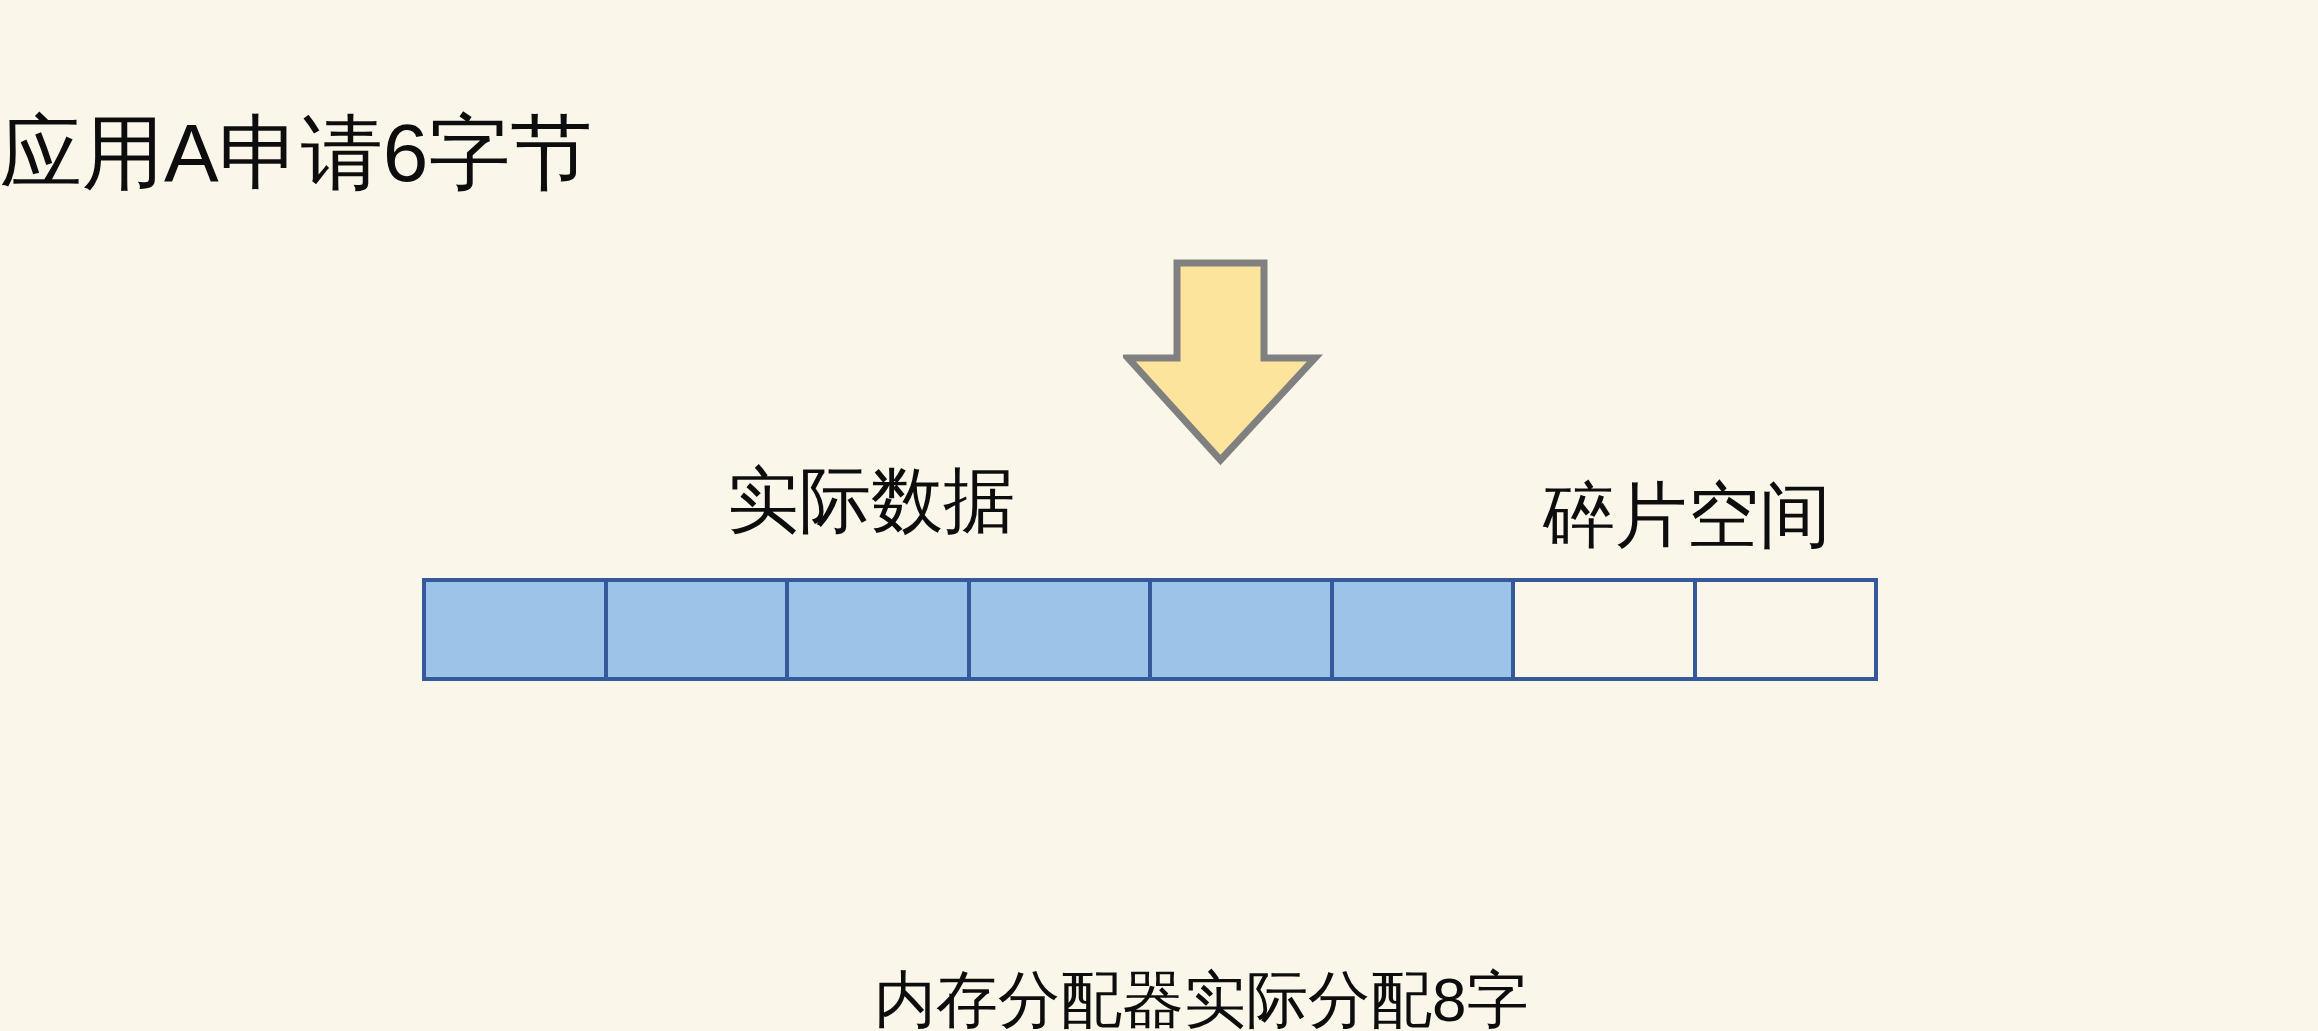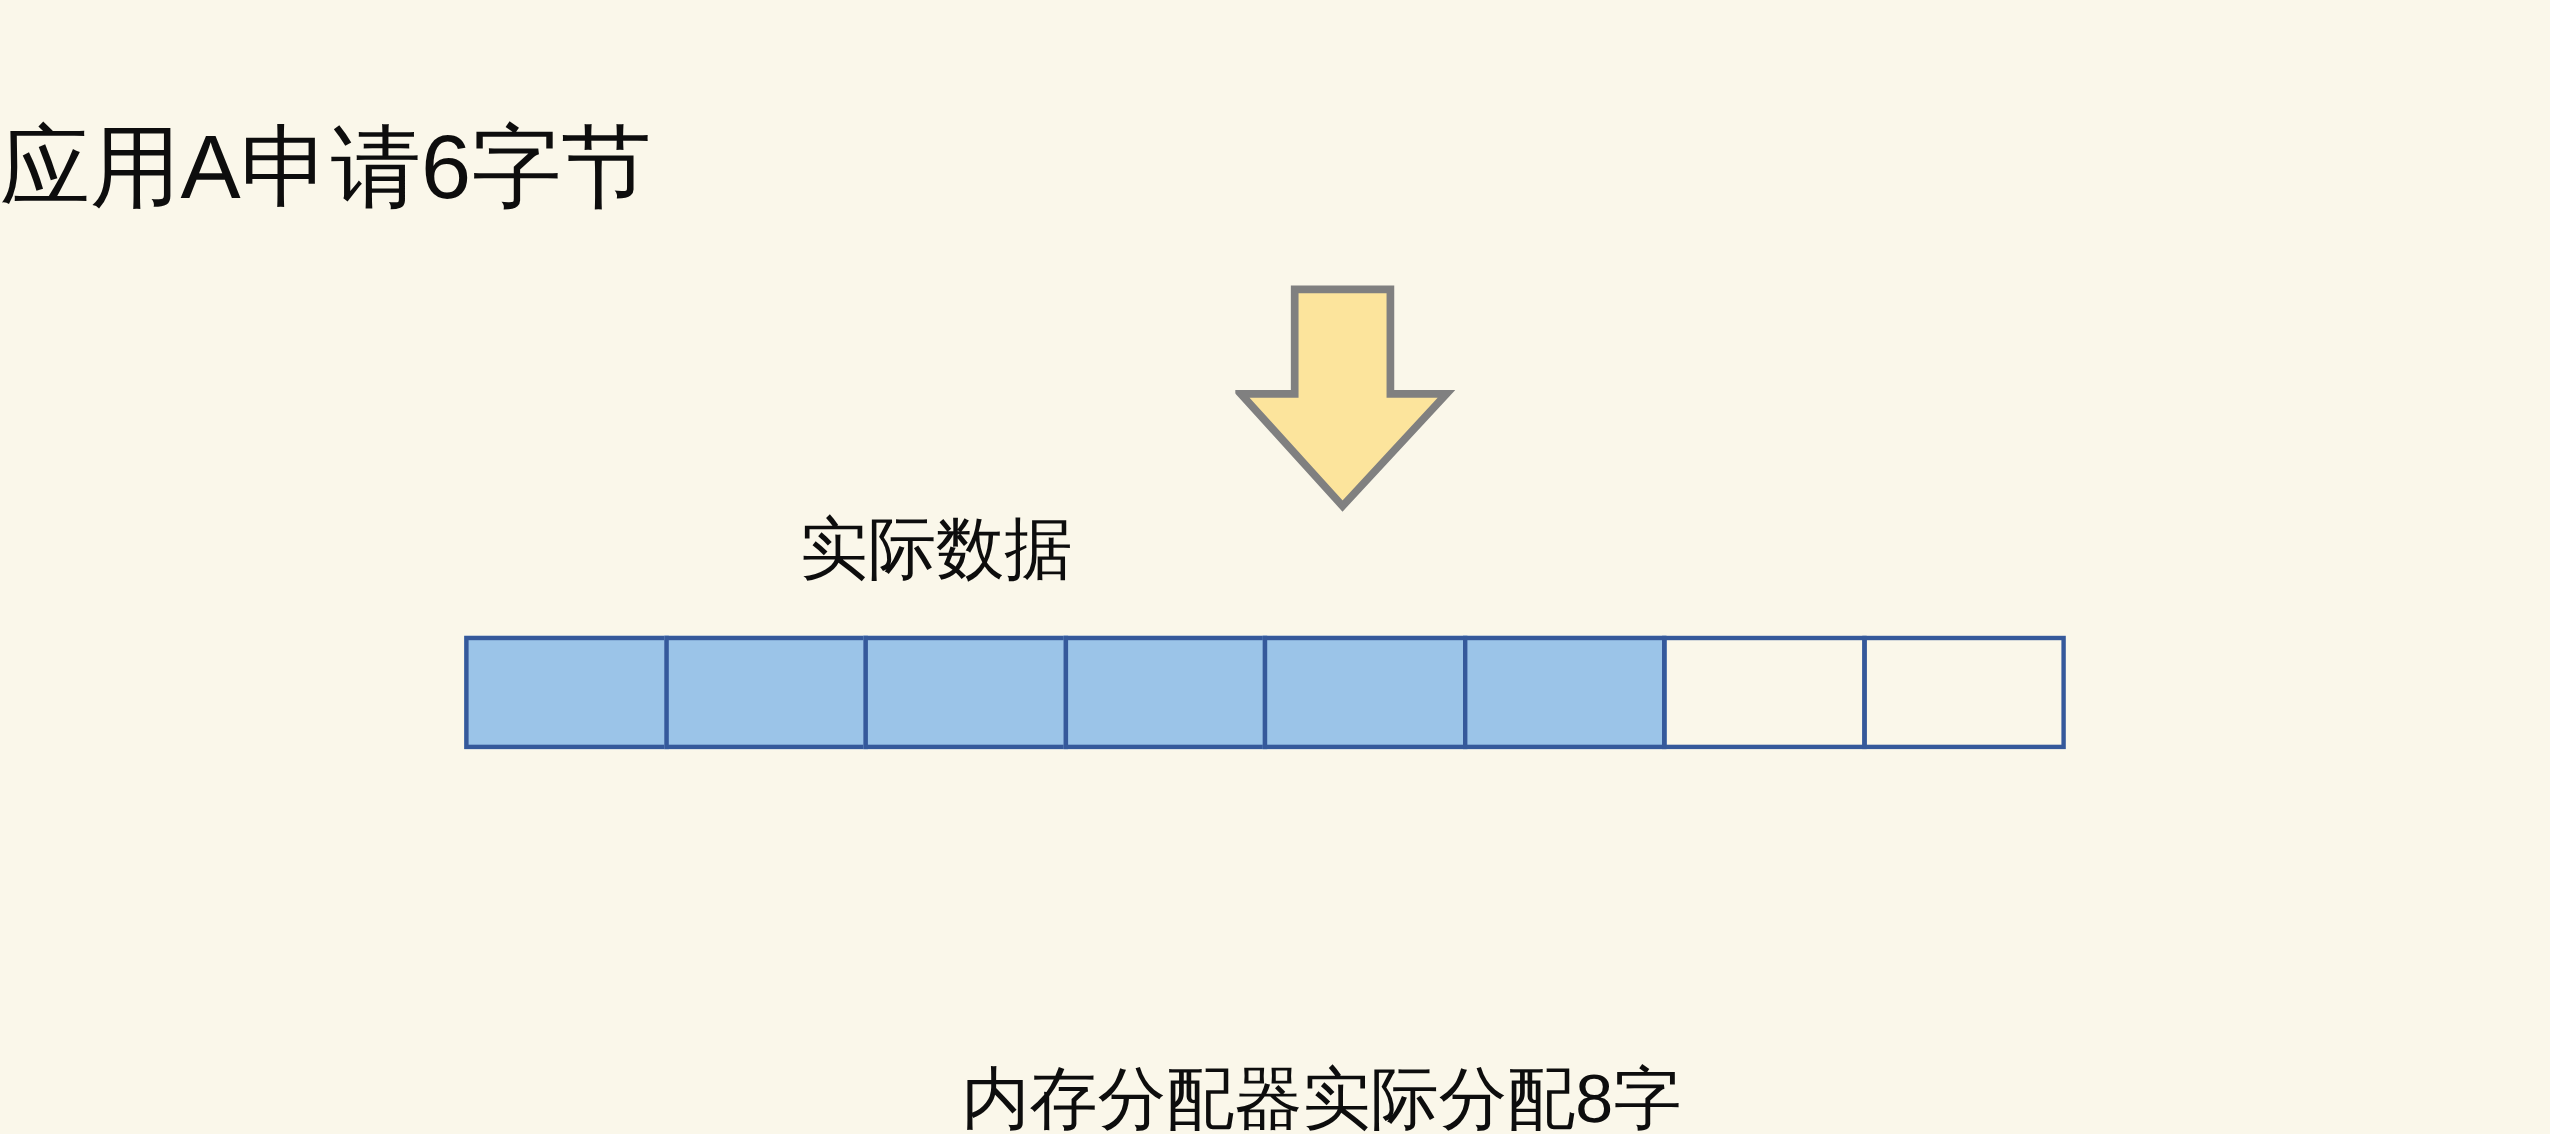--- a/index.html
+++ b/index.html
@@ -43,21 +43,21 @@
     width: 200px;
     height: 208px;
   }
   #arrow-wrap svg {
     display: block;
   }
 
   
   .bar-caption {
     position: absolute;
-    font-size: 62px;
+    font-size: 72px;
     line-height: 76px;
     color: #0d0d0d;
     white-space: pre;
     font-weight: 400;
   }
   #caption-data {
     left: 727px;
     top: 462px;
   }
   #caption-frag {
@@ -113,20 +113,21 @@
   <div id="title">应用A申请6字节</div>
 
   <div id="arrow-wrap">
     <svg width="200" height="208" viewBox="0 0 200 208" xmlns="http://www.w3.org/2000/svg">
       <polygon points="54,5 141,5 141,100 192,100 97.5,202 5,100 54,100" fill="#fce49c" stroke="#808080" stroke-width="7" stroke-linejoin="miter"></polygon>
     </svg>
   </div>
 
   <div class="bar-caption" id="caption-data">实际数据</div>
 
+  <div class="bar-caption" id="caption-frag">碎片空间</div>
 
   <div id="bar">
     <div class="cell filled" style="border-color: rgb(53, 89, 155); background: rgb(155, 196, 232);"></div>
     <div class="cell filled" style="border-color: rgb(53, 89, 155); background: rgb(155, 196, 232);"></div>
     <div class="cell filled" style="border-color: rgb(53, 89, 155); background: rgb(155, 196, 232);"></div>
     <div class="cell filled" style="border-color: rgb(53, 89, 155); background: rgb(155, 196, 232);"></div>
     <div class="cell filled" style="border-color: rgb(53, 89, 155); background: rgb(155, 196, 232);"></div>
     <div class="cell filled" style="border-color: rgb(53, 89, 155); background: rgb(155, 196, 232);"></div>
     <div class="cell" style="border-color: rgb(53, 89, 155); background: transparent;"></div>
     <div class="cell" style="border-color: rgb(53, 89, 155); background: transparent;"></div>

